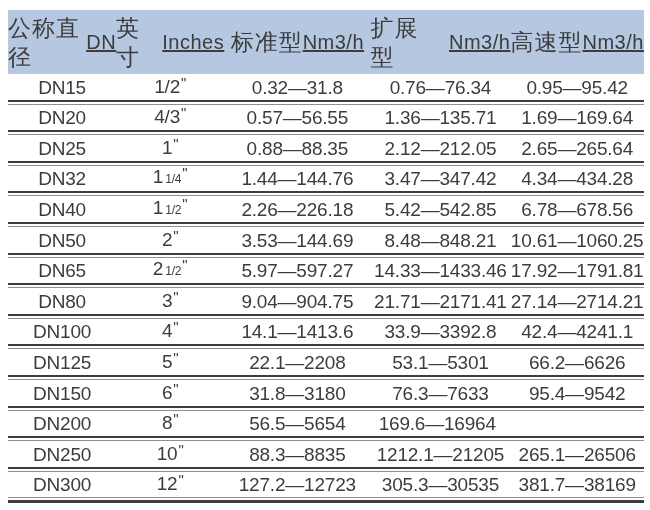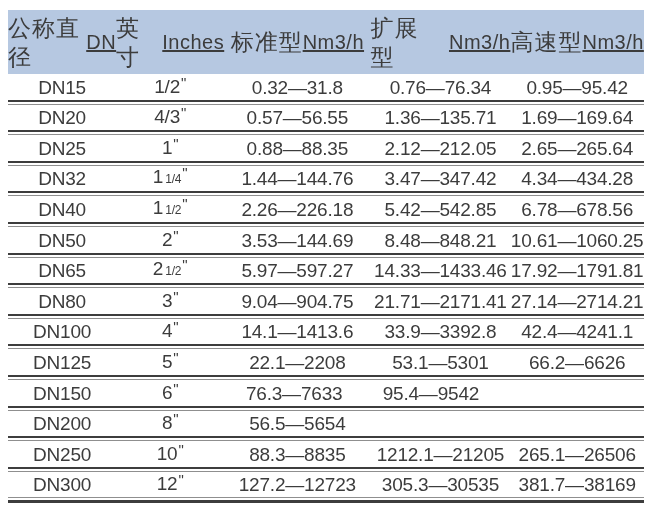--- a/index.html
+++ b/index.html
@@ -206,32 +206,34 @@
     <div class="cell c5">66.2—6626</div>
   </div>
       <div class="sep">
         <i class="lt"></i>
         <i class="lg"></i>
         <i class="ln"></i>
       </div>
       <div class="t-row">
     <div class="cell c1">DN150</div>
     <div class="cell c2"><span>6</span><span class="pr">"</span></div>
+    <div class="cell c3">31.8—3180</div>
     <div class="cell c4">76.3—7633</div>
     <div class="cell c5">95.4—9542</div>
   </div>
       <div class="sep">
         <i class="lt"></i>
         <i class="lg"></i>
         <i class="ln"></i>
       </div>
       <div class="t-row">
     <div class="cell c1">DN200</div>
     <div class="cell c2"><span>8</span><span class="pr">"</span></div>
     <div class="cell c3">56.5—5654</div>
+    <div class="cell c5">169.6—16964</div>
   </div>
       <div class="sep">
         <i class="lt"></i>
         <i class="lg"></i>
         <i class="ln"></i>
       </div>
       <div class="t-row">
     <div class="cell c1">DN250</div>
     <div class="cell c2"><span>10</span><span class="pr">"</span></div>
     <div class="cell c3">88.3—8835</div>

